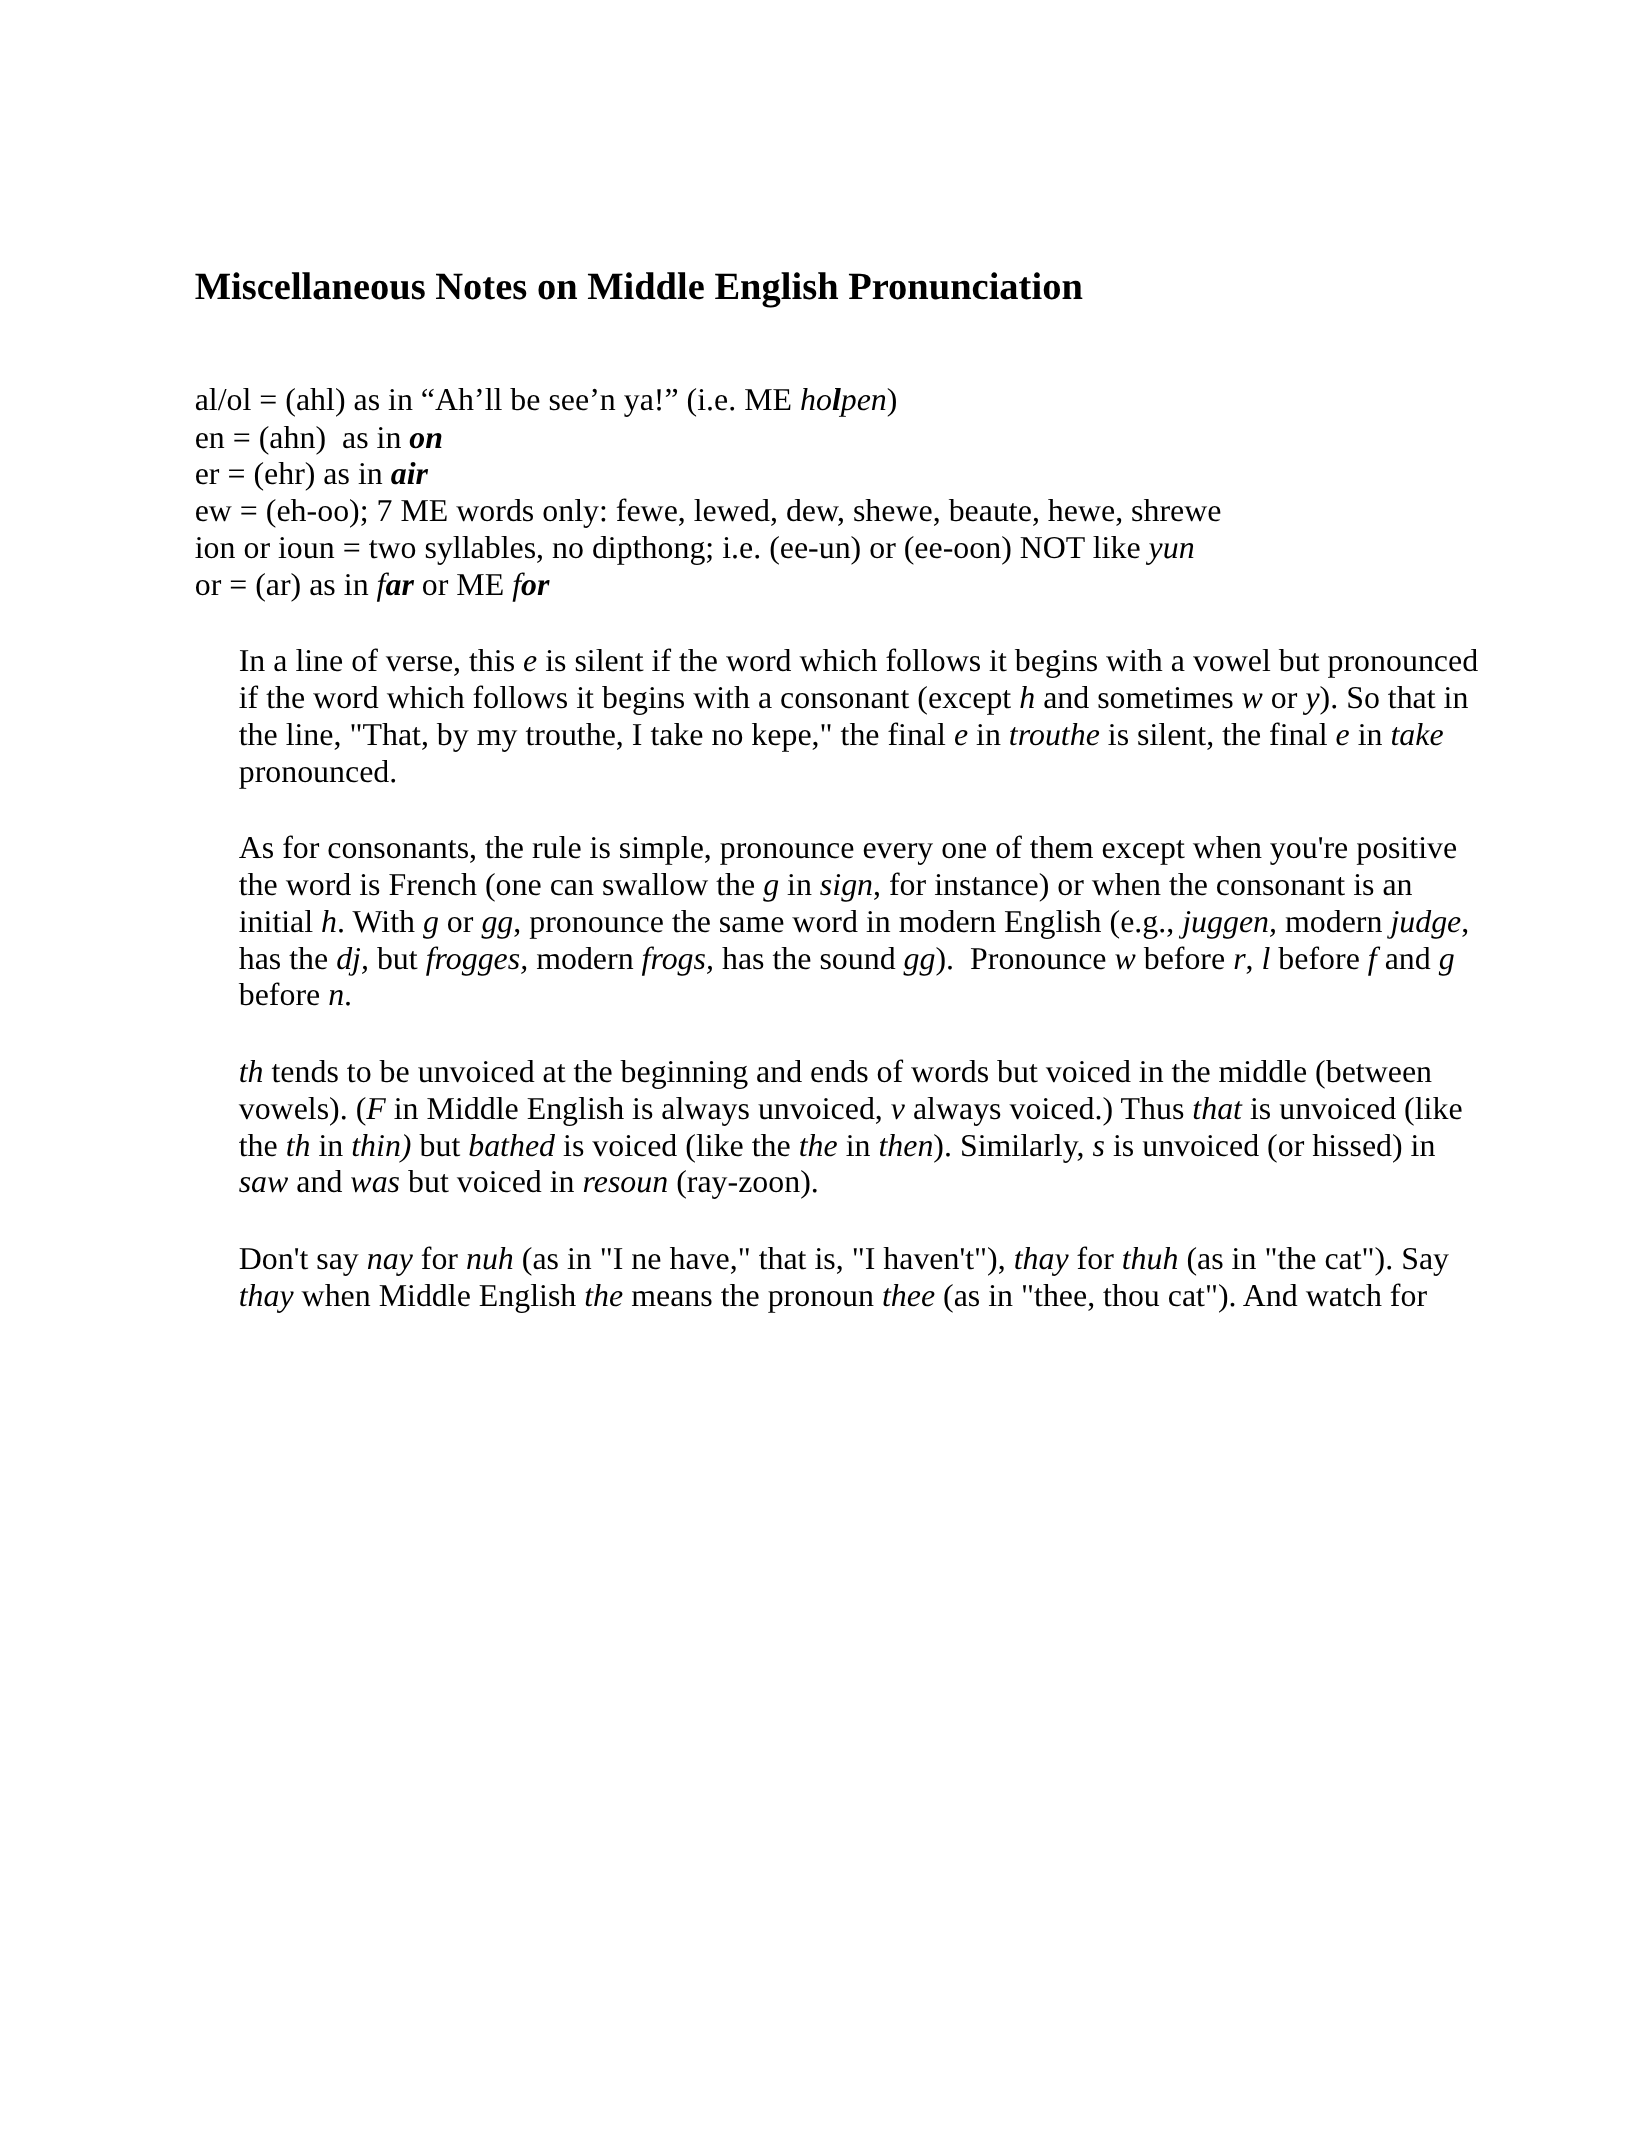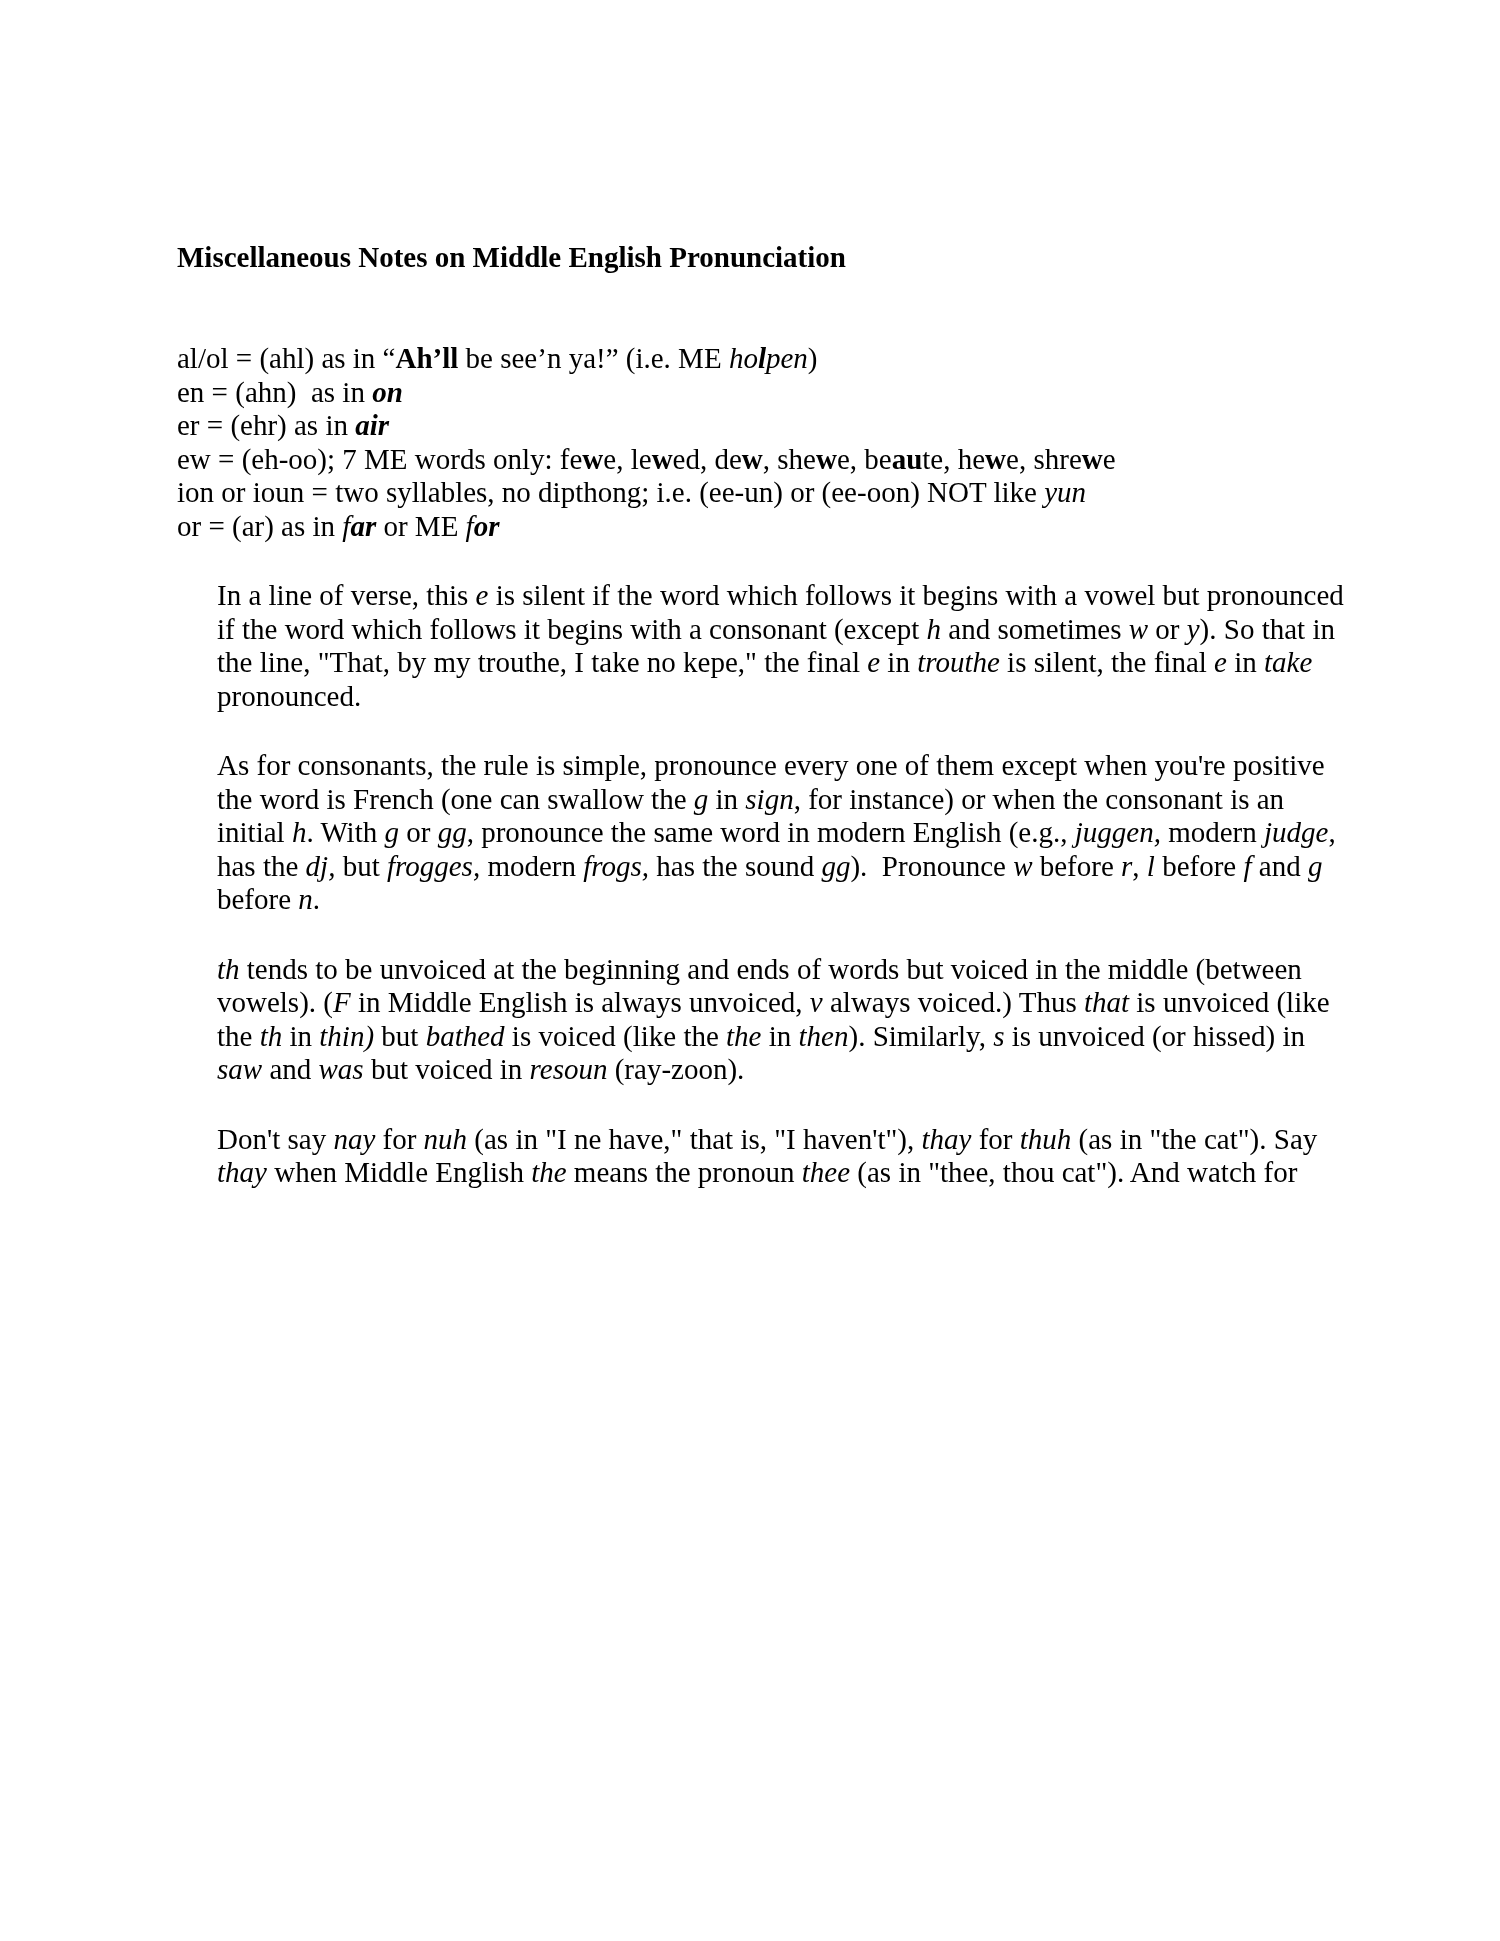--- a/index.html
+++ b/index.html
@@ -15,33 +15,33 @@
     overflow: hidden;
   }
   .page {
     box-sizing: border-box;
     width: 1500px;
     height: 1941px;
     padding: 243px 90px 0 177px;
     background: #ffffff;
   }
   .doc-title {
-    font-size: 29px;
+    font-size: 35px;
     font-weight: bold;
     line-height: 1;
     margin: 0 0 70px 0;
   }
   .notes, .para {
     font-size: 29px;
     line-height: 33.5px;
     margin: 0;
   }
   .para { margin-top: 36px; margin-left: 40px; }
   .text-line { white-space: pre; }
-  span.b  { font-weight: bold; }
+  span.b  { font-weight: normal; }
   span.i  { font-style: italic; }
   span.bi { font-weight: bold; font-style: italic; }
 </style>
 </head>
 <body>
 
 <div class="page">
   <h1 class="doc-title">Miscellaneous Notes on Middle English Pronunciation</h1>
 
   <div class="notes">

